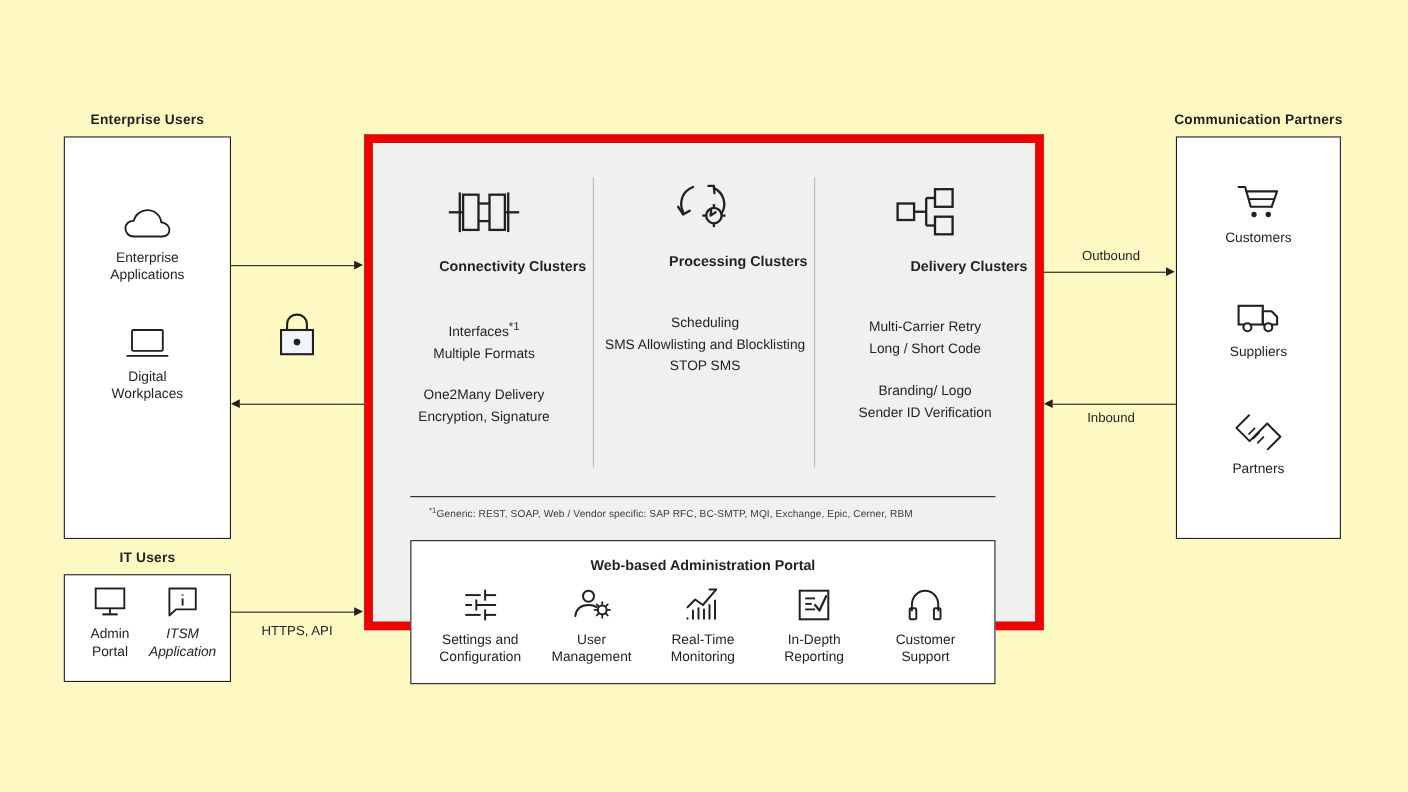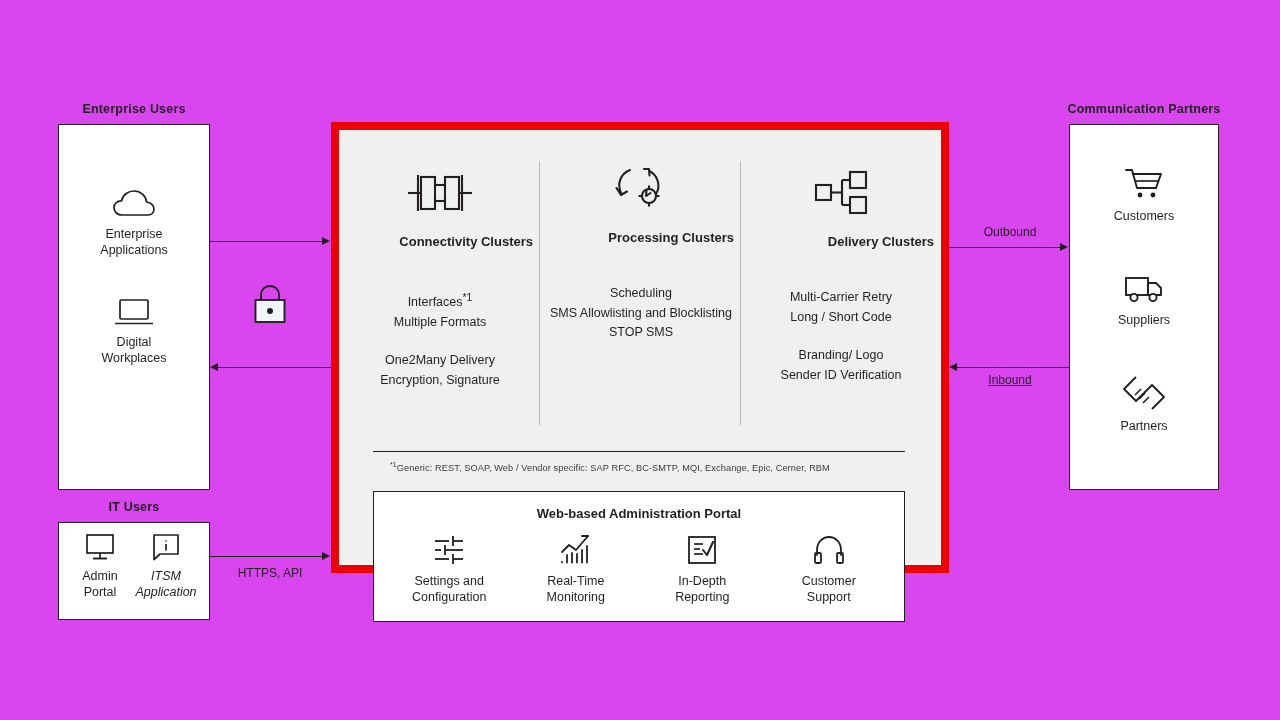--- a/index.html
+++ b/index.html
@@ -9,21 +9,21 @@
     background: #f1f5f9;
   }
   body {
     font-family: "Liberation Sans", sans-serif;
     color: #231f20;
   }
   #canvas {
     position: relative;
     width: 1280px;
     height: 720px;
-    background: #d946ef;
+    background: #fef9c3;
     overflow: hidden;
   }
   .abs { position: absolute; }
 
   
   .group-caption {
     font-size: 12.5px;
     font-weight: bold;
     letter-spacing: .2px;
     color: #231f20;
@@ -323,20 +323,41 @@
             <line x1="16" y1="12" x2="16" y2="22" stroke="#231f20" stroke-width="1.8"></line>
             <line x1="6" y1="26" x2="20" y2="26" stroke="#231f20" stroke-width="1.8"></line>
             <line x1="24" y1="26" x2="34" y2="26" stroke="#231f20" stroke-width="1.8"></line>
             <line x1="24" y1="21" x2="24" y2="31" stroke="#231f20" stroke-width="1.8"></line>
           </svg>
         </span>
         <span class="caption">Settings and
 Configuration</span>
       </div>
 
+      <div class="node">
+        <span class="glyph">
+          <svg width="40" height="34" viewBox="0 0 40 34">
+            <circle cx="17" cy="9" r="5" fill="none" stroke="#231f20" stroke-width="1.8"></circle>
+            <path d="M5 27 C6 20 11 17 17 17 C20 17 22.5 17.7 24.5 19" fill="none" stroke="#231f20" stroke-width="1.8" stroke-linecap="round"></path>
+            <circle cx="29.5" cy="21.5" r="4" fill="none" stroke="#231f20" stroke-width="1.8"></circle>
+            <g stroke="#231f20" stroke-width="1.6" stroke-linecap="round">
+              <line x1="29.5" y1="14.5" x2="29.5" y2="17"></line>
+              <line x1="29.5" y1="26" x2="29.5" y2="28.5"></line>
+              <line x1="22.5" y1="21.5" x2="25" y2="21.5"></line>
+              <line x1="34" y1="21.5" x2="36.5" y2="21.5"></line>
+              <line x1="24.5" y1="16.5" x2="26.3" y2="18.3"></line>
+              <line x1="32.7" y1="24.7" x2="34.5" y2="26.5"></line>
+              <line x1="34.5" y1="16.5" x2="32.7" y2="18.3"></line>
+              <line x1="26.3" y1="24.7" x2="24.5" y2="26.5"></line>
+            </g>
+          </svg>
+        </span>
+        <span class="caption">User
+Management</span>
+      </div>
 
       <div class="node">
         <span class="glyph">
           <svg width="40" height="34" viewBox="0 0 40 34">
             <polyline points="6,19 13,12 20,17 32,3" fill="none" stroke="#231f20" stroke-width="1.8" stroke-linejoin="round" stroke-linecap="round"></polyline>
             <line x1="26" y1="3" x2="32" y2="3" stroke="#231f20" stroke-width="1.8" stroke-linecap="round"></line>
             <g stroke="#231f20" stroke-width="1.8" stroke-linecap="round">
               <line x1="6" y1="29" x2="6" y2="29.5"></line>
               <line x1="11" y1="22" x2="11" y2="29.5"></line>
               <line x1="16" y1="20" x2="16" y2="29.5"></line>
@@ -378,21 +399,21 @@
 
     </div>
   </div>
 
   <div class="abs hline" style="left:949px; top:247px; width:112px;"></div>
   <div class="abs arrow-head arrow-right" style="left:1060px; top:243px;"></div>
   <div class="abs edge-label" style="left:945px; top:225px; width:130px;">Outbound</div>
 
   <div class="abs hline" style="left:957px; top:367px; width:113px;"></div>
   <div class="abs arrow-head arrow-left" style="left:949px; top:363px;"></div>
-  <div class="abs edge-label" style="left:945px; top:373px; width:130px;text-decoration:underline;">Inbound</div>
+  <div class="abs edge-label" style="left:945px; top:373px; width:130px;">Inbound</div>
 
   <div class="abs group-caption" style="left:1056px; top:102px; width:176px;">Communication Partners</div>
 
   <div class="abs panel" style="left:1069px; top:124px; width:150px; height:366px;"></div>
 
   <div class="abs node" style="left:1069px; top:272px; width:150px;">
     <span class="glyph">
       <svg width="46" height="34" viewBox="0 0 46 34">
         <rect x="5" y="6" width="22" height="17" fill="none" stroke="#231f20" stroke-width="1.9"></rect>
         <path d="M27 11 H35 L40 16 V23 H27 Z" fill="none" stroke="#231f20" stroke-width="1.9" stroke-linejoin="round"></path>

